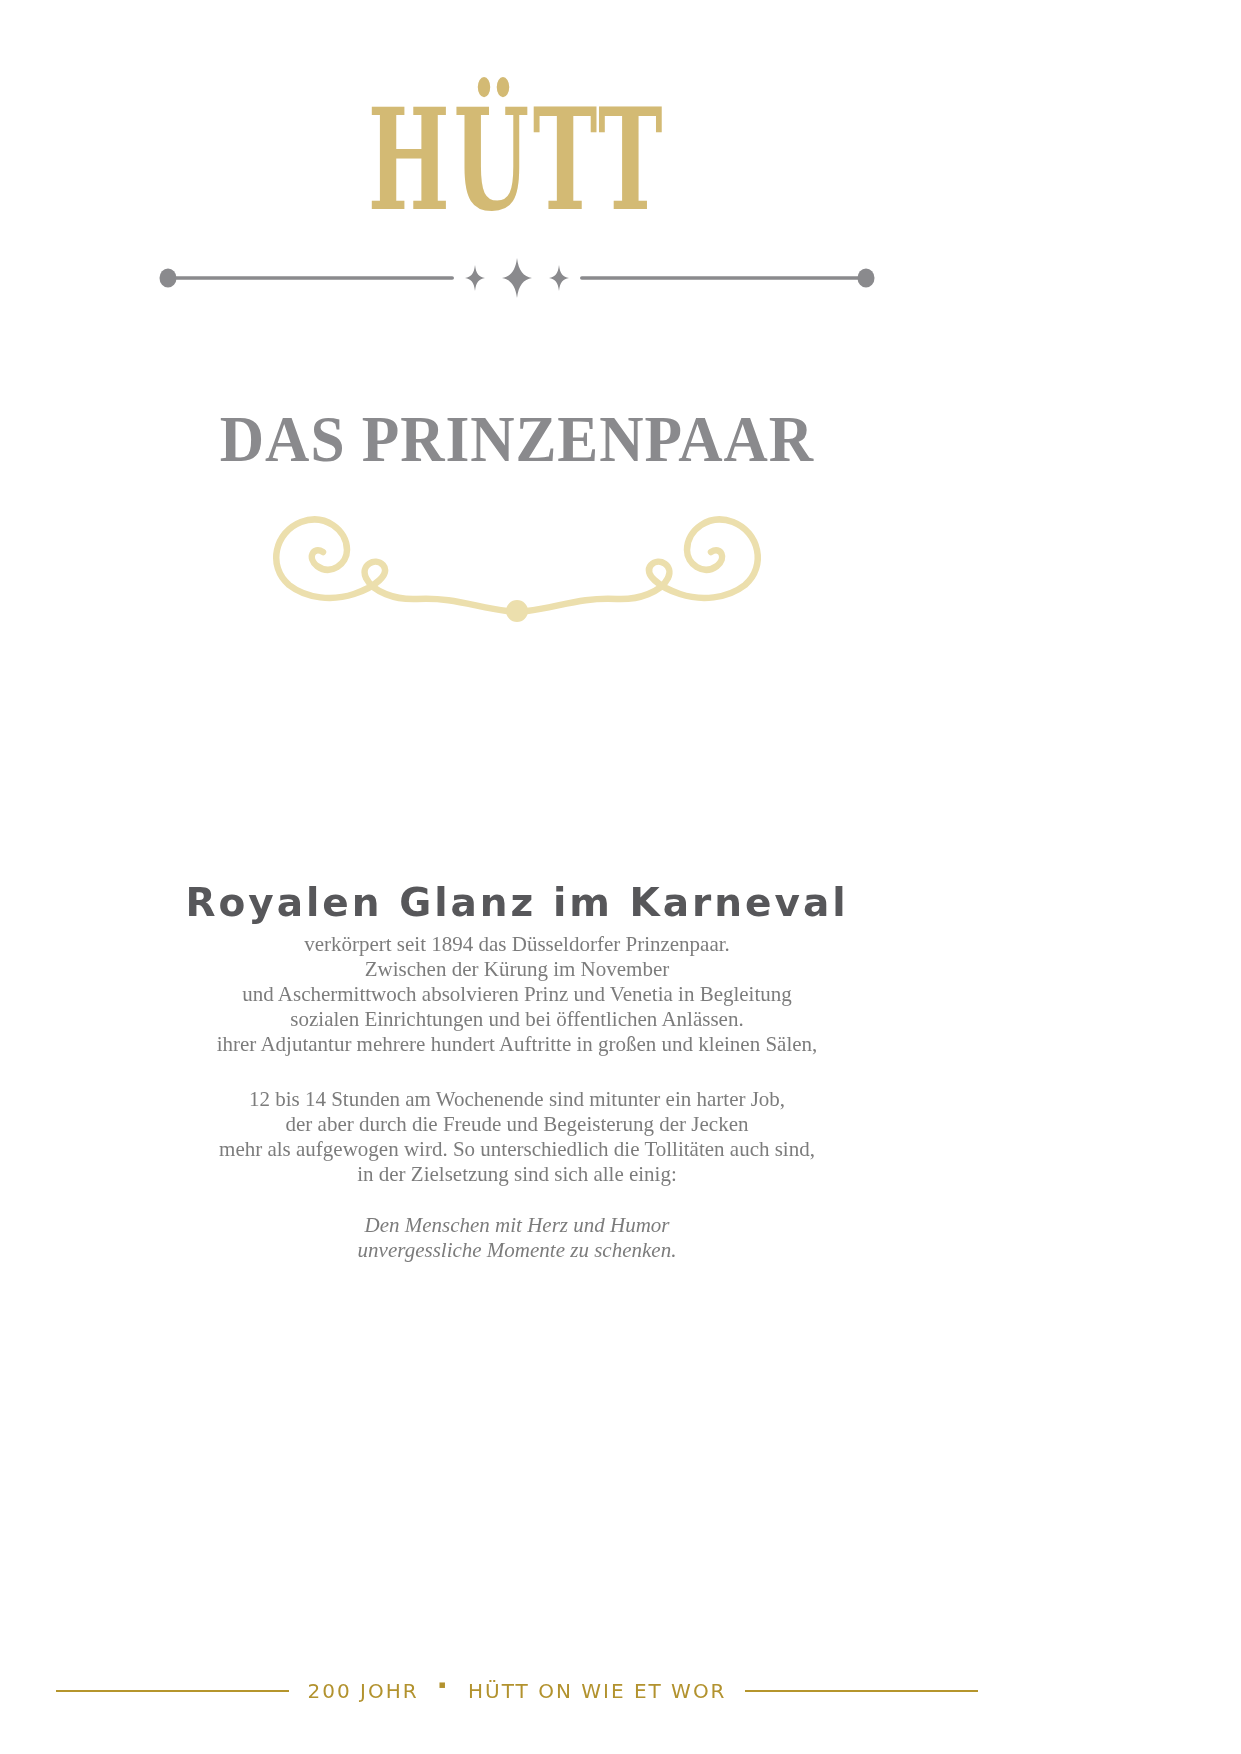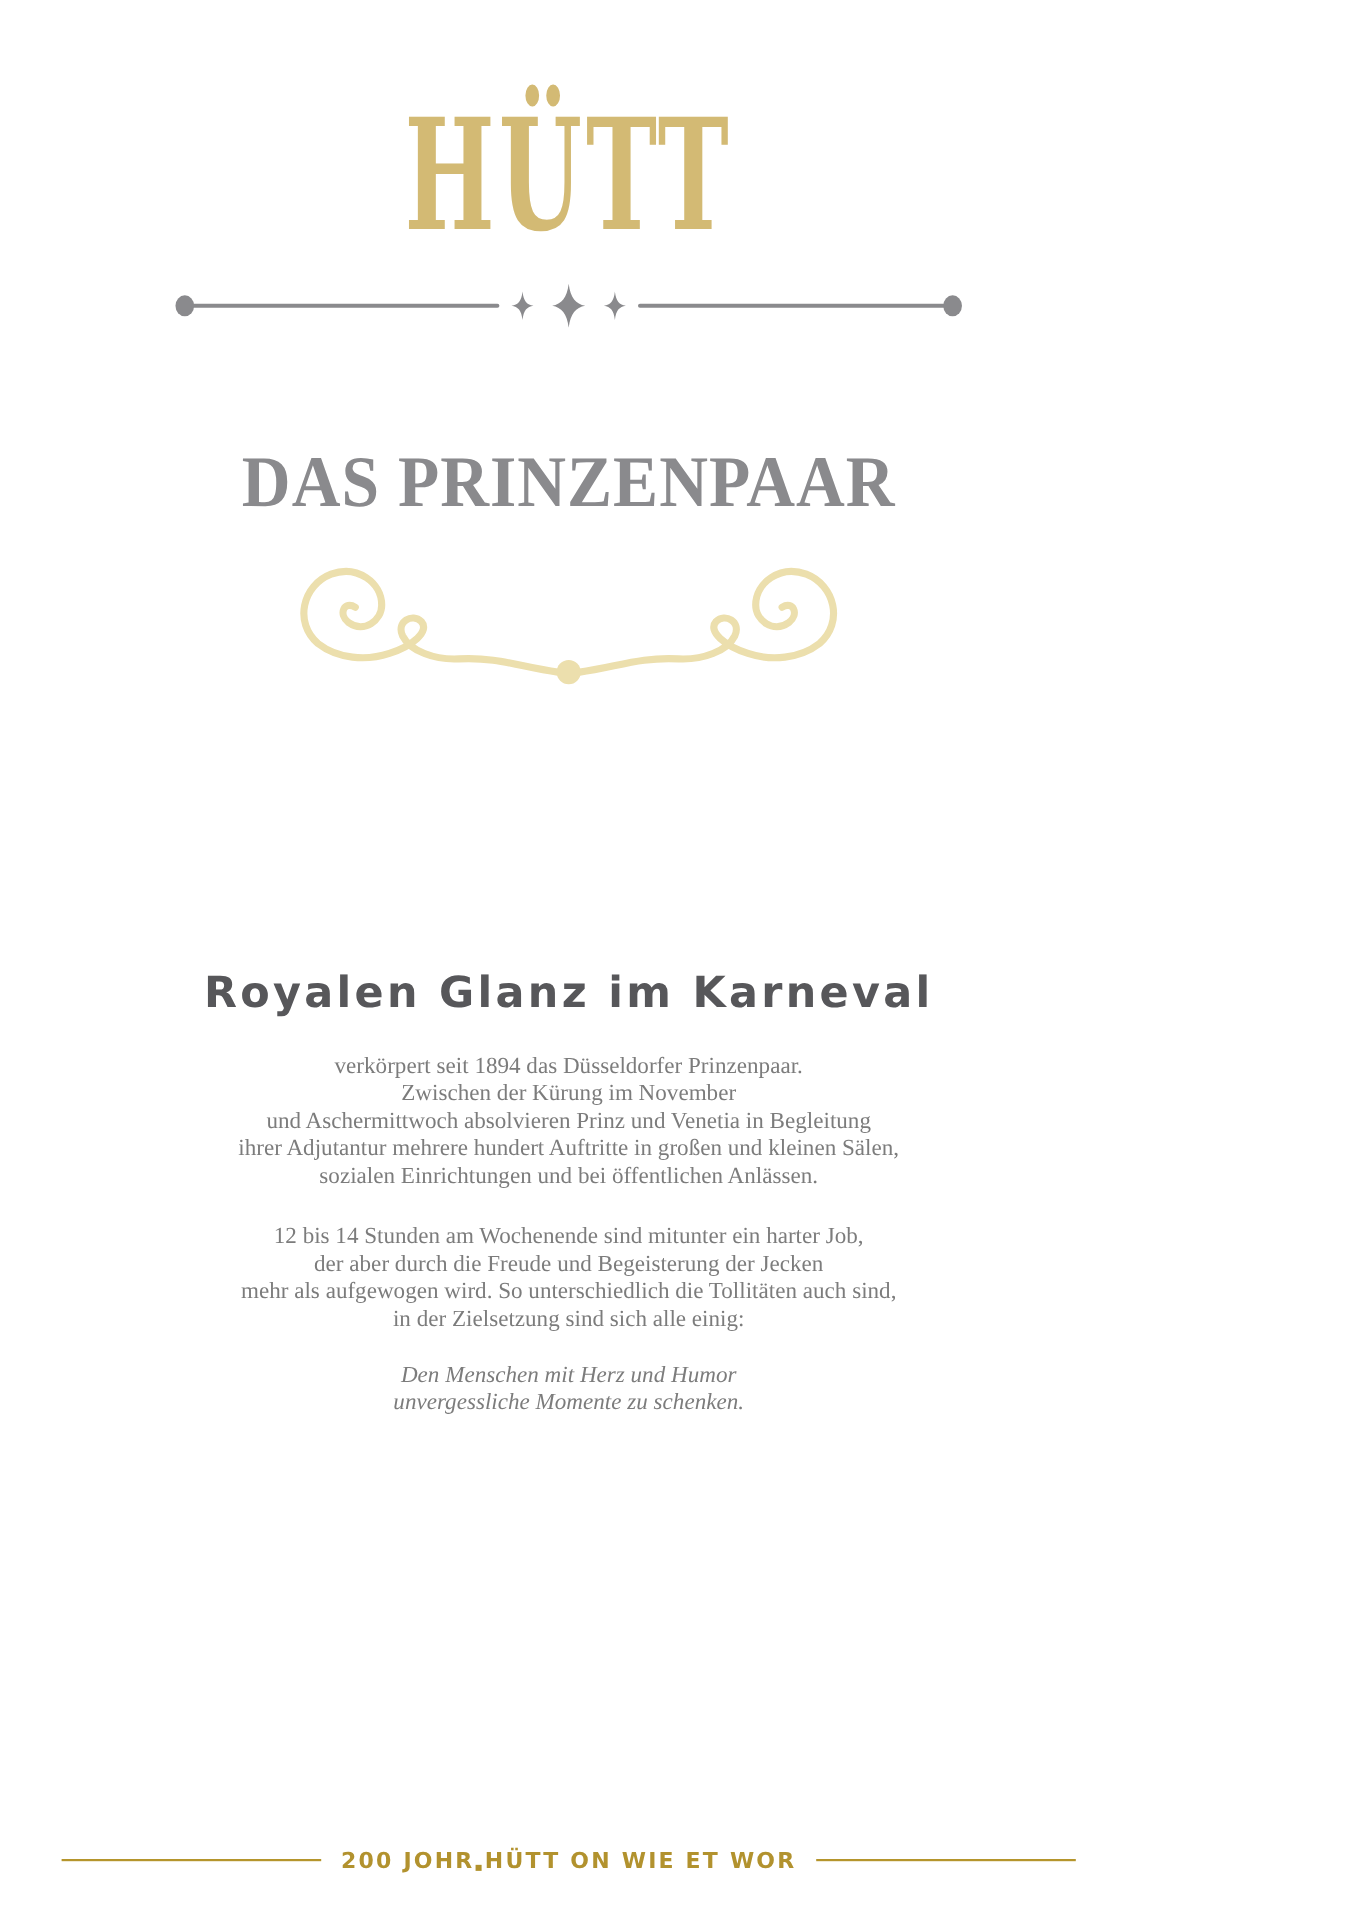--- a/index.html
+++ b/index.html
@@ -35,33 +35,33 @@
   
   .section-heading{
     margin-top:252px;text-align:center;
     font-family:"DejaVu Sans", sans-serif;font-weight:bold;
     font-size:39px;line-height:1.2;color:#57575a;letter-spacing:3px;
     white-space:nowrap;
   }
 
   
   .paragraph{text-align:center;color:#7c7c7c;font-size:21px;line-height:25px;}
-  .p1{margin-top:30px;}
+  .p1{margin-top:6px;}
   .p2{margin-top:30px;}
   .p3{margin-top:26px;font-style:italic;}
 
   
   .footer{
     position:absolute;left:0;right:0;top:1676px;height:30px;
     display:flex;align-items:center;padding:0 56px;gap:18px;
   }
   .footer-rule{flex:1;height:2px;background:#b5952c;}
   .footer-text{
-    display:flex;align-items:flex-end;gap:0;white-space:nowrap;
-    font-family:"DejaVu Sans", sans-serif;font-weight:bold;
+    display:flex;align-items:flex-start;gap:20px;white-space:nowrap;
+    font-family:"DejaVu Sans", sans-serif;font-weight:normal;
     font-size:20px;letter-spacing:2px;color:#b2922e;
   }
   .footer-sep{font-size:11px;line-height:1;color:#b2922e;}
 </style>
 </head>
 <body>
 
 <div class="page">
 
   <div class="logo">HÜTT</div>
@@ -93,22 +93,22 @@
     </g>
     <circle cx="260" cy="103" r="11" fill="#ecdfad"></circle>
   </svg>
 
   <div class="section-heading">Royalen Glanz im Karneval</div>
 
   <div class="paragraph p1">
     <div>verkörpert seit 1894 das Düsseldorfer Prinzenpaar.</div>
     <div>Zwischen der Kürung im November</div>
     <div>und Aschermittwoch absolvieren Prinz und Venetia in Begleitung</div>
+    <div>sozialen Einrichtungen und bei öffentlichen Anlässen.</div>
     <div>ihrer Adjutantur mehrere hundert Auftritte in großen und kleinen Sälen,</div>
-    <div>sozialen Einrichtungen und bei öffentlichen Anlässen.</div>
   </div>
 
   <div class="paragraph p2">
     <div>12 bis 14 Stunden am Wochenende sind mitunter ein harter Job,</div>
     <div>der aber durch die Freude und Begeisterung der Jecken</div>
     <div>mehr als aufgewogen wird. So unterschiedlich die Tollitäten auch sind,</div>
     <div>in der Zielsetzung sind sich alle einig:</div>
   </div>
 
   <div class="paragraph p3">

